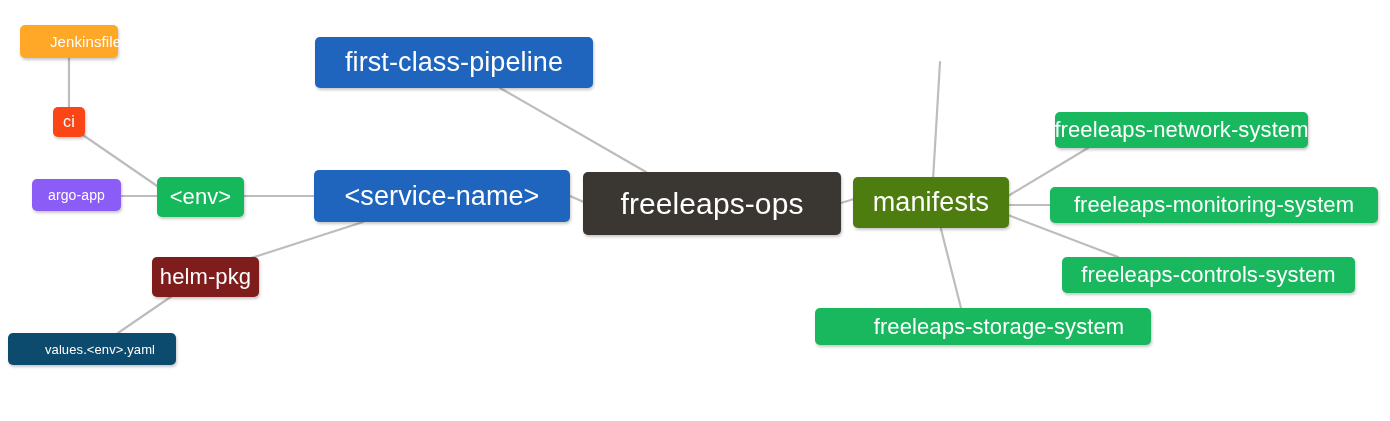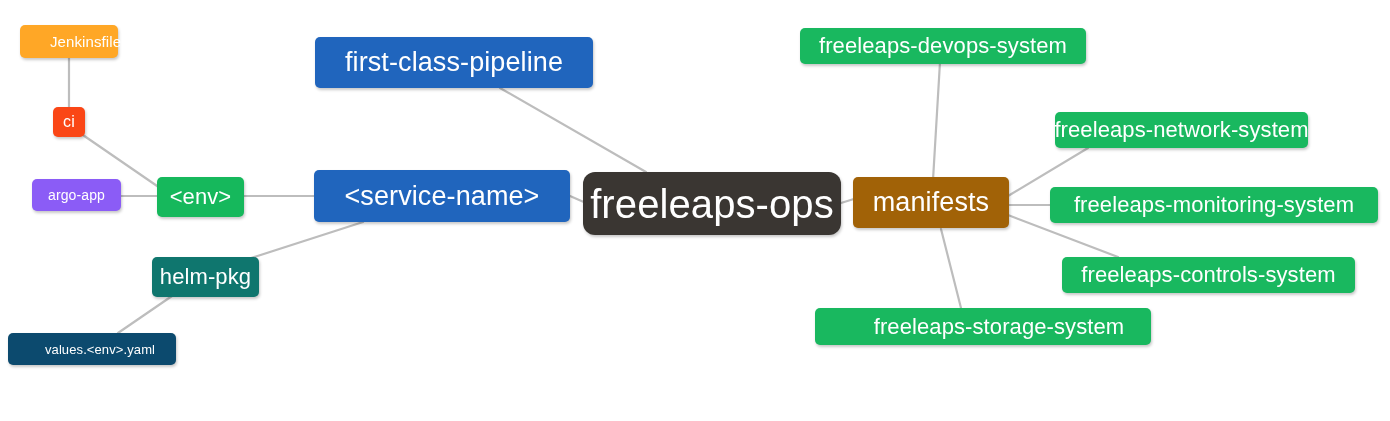--- a/index.html
+++ b/index.html
@@ -35,41 +35,41 @@
     color: #ffffff;
     border-radius: 5px;
     white-space: nowrap;
     box-shadow: 1px 2px 3px rgba(0,0,0,0.22);
     line-height: 1;
     letter-spacing: 0.1px;
     z-index: 2;
   }
   .node.root {
     background: #3a3632;
-    font-size: 40px;
-    border-radius: 12px;
+    font-size: 30px;
+    border-radius: 5px;
   }
   .node.level1 {
     background: #2065bd;
     font-size: 27px;
   }
   .node.level1-small {
-    background: #a16207;
+    background: #4d7c0f;
     font-size: 27px;
   }
   .node.green-lg {
     background: #19b85f;
     font-size: 22px;
   }
   .node.env {
     background: #16b85c;
     font-size: 22px;
   }
   .node.helm {
-    background: #0f766e;
+    background: #7f1d1d;
     font-size: 22px;
   }
   .node.orange {
     background: #ffa726;
     font-size: 15px;
   }
   .node.red {
     background: #fa4616;
     font-size: 16px;
   }
@@ -154,23 +154,20 @@
   </div>
 
   <div class="node red-sm" style="left:32px; top:179px; width:89px; height:32px;">
     <span>argo-app</span>
   </div>
 
   <div class="node red-xs" style="left:8px; top:333px; width:168px; height:32px;">
     <span>values.&lt;env&gt;.yaml</span>
   </div>
 
-  <div class="node green-lg" style="left:800px; top:28px; width:286px; height:36px;">
-    <span>freeleaps-devops-system</span>
-  </div>
 
   <div class="node green-lg" style="left:1055px; top:112px; width:253px; height:36px;">
     <span>freeleaps-network-system</span>
   </div>
 
   <div class="node green-lg" style="left:1050px; top:187px; width:328px; height:36px;">
     <span>freeleaps-monitoring-system</span>
   </div>
 
   <div class="node green-lg" style="left:1062px; top:257px; width:293px; height:36px;align-items:center;">

